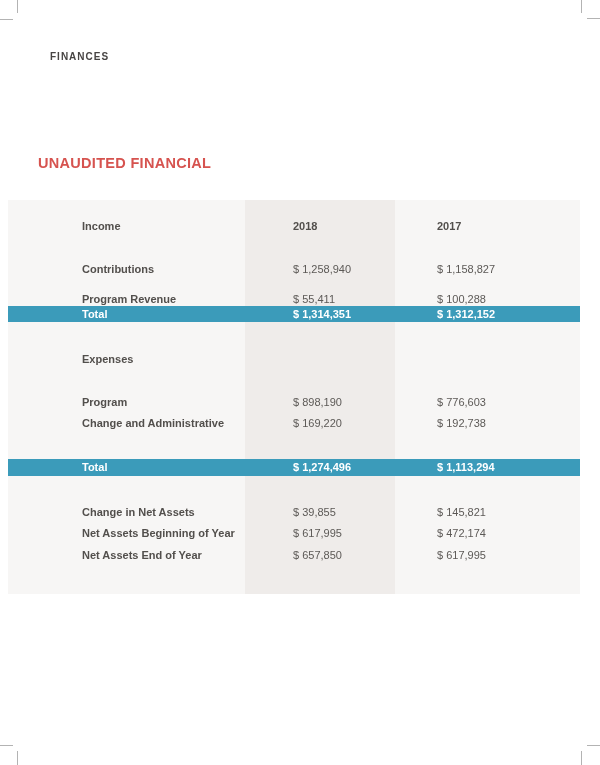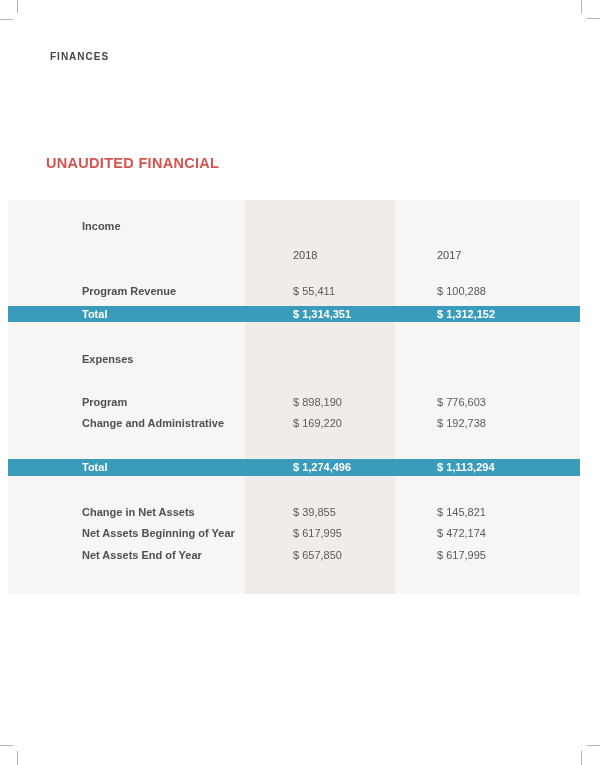--- a/index.html
+++ b/index.html
@@ -21,39 +21,39 @@
     font-family:"Liberation Sans","DejaVu Sans",sans-serif;
   }
   .crop{position:absolute;background:var(--crop-mark);}
 
   .kicker{
     position:absolute;left:50px;top:51px;
     font-size:10px;font-weight:700;letter-spacing:1px;
     color:var(--kicker-text);
   }
   .page-title{
-    position:absolute;left:46px;top:155px;margin:0;
+    position:absolute;left:38px;top:155px;margin:0;
     font-size:14.5px;font-weight:700;letter-spacing:0.3px;
     color:var(--accent-red);
     text-align:center;
   }
 
   .fin-table{
     position:absolute;left:8px;top:200px;width:572px;height:394px;
     background:var(--table-bg);
   }
   .year-col{
     position:absolute;left:237px;top:0;width:150px;height:100%;
     background:var(--year-col-bg);
   }
   .r{position:absolute;left:0;width:100%;height:14px;line-height:14px;font-size:11px;}
   .r .c0{position:absolute;left:74px;font-weight:700;color:var(--label-text);}
   .r .c1{position:absolute;left:285px;color:var(--value-text);}
   .r .c2{position:absolute;left:429px;color:var(--value-text);}
-  .r.hdr .c1,.r.hdr .c2{font-weight:400;color:var(--label-text);margin-top:29px;}
+  .r.hdr .c1,.r.hdr .c2{font-weight:700;color:var(--label-text);}
   .r.total{
     background:var(--teal);height:16px;line-height:16px;
   }
   .r.total .c0,.r.total .c1,.r.total .c2{color:var(--total-text);font-weight:700;}
 </style>
 </head>
 <body>
 
 <div class="crop" style="left:17px;top:0;width:1px;height:13px;"></div>
 <div class="crop" style="left:0;top:19px;width:13px;height:1px;"></div>
@@ -69,21 +69,26 @@
 
 <div class="fin-table">
   <div class="year-col"></div>
 
   <div class="r hdr" style="top:19px;text-align:center;">
     <span class="c0">Income</span>
     <span class="c1">2018</span>
     <span class="c2">2017</span>
   </div>
 
-  <div class="r" style="top:84px;">
+  <div class="r" style="top:62px;">
+    <span class="c0">Contributions</span>
+    <span class="c1">$ 1,258,940</span>
+    <span class="c2">$ 1,158,827</span>
+  </div>
+  <div class="r" style="top:92px;">
     <span class="c0">Program Revenue</span>
     <span class="c1">$ 55,411</span>
     <span class="c2">$ 100,288</span>
   </div>
 
   <div class="r total" style="top:106px;">
     <span class="c0">Total</span>
     <span class="c1">$ 1,314,351</span>
     <span class="c2">$ 1,312,152</span>
   </div>

